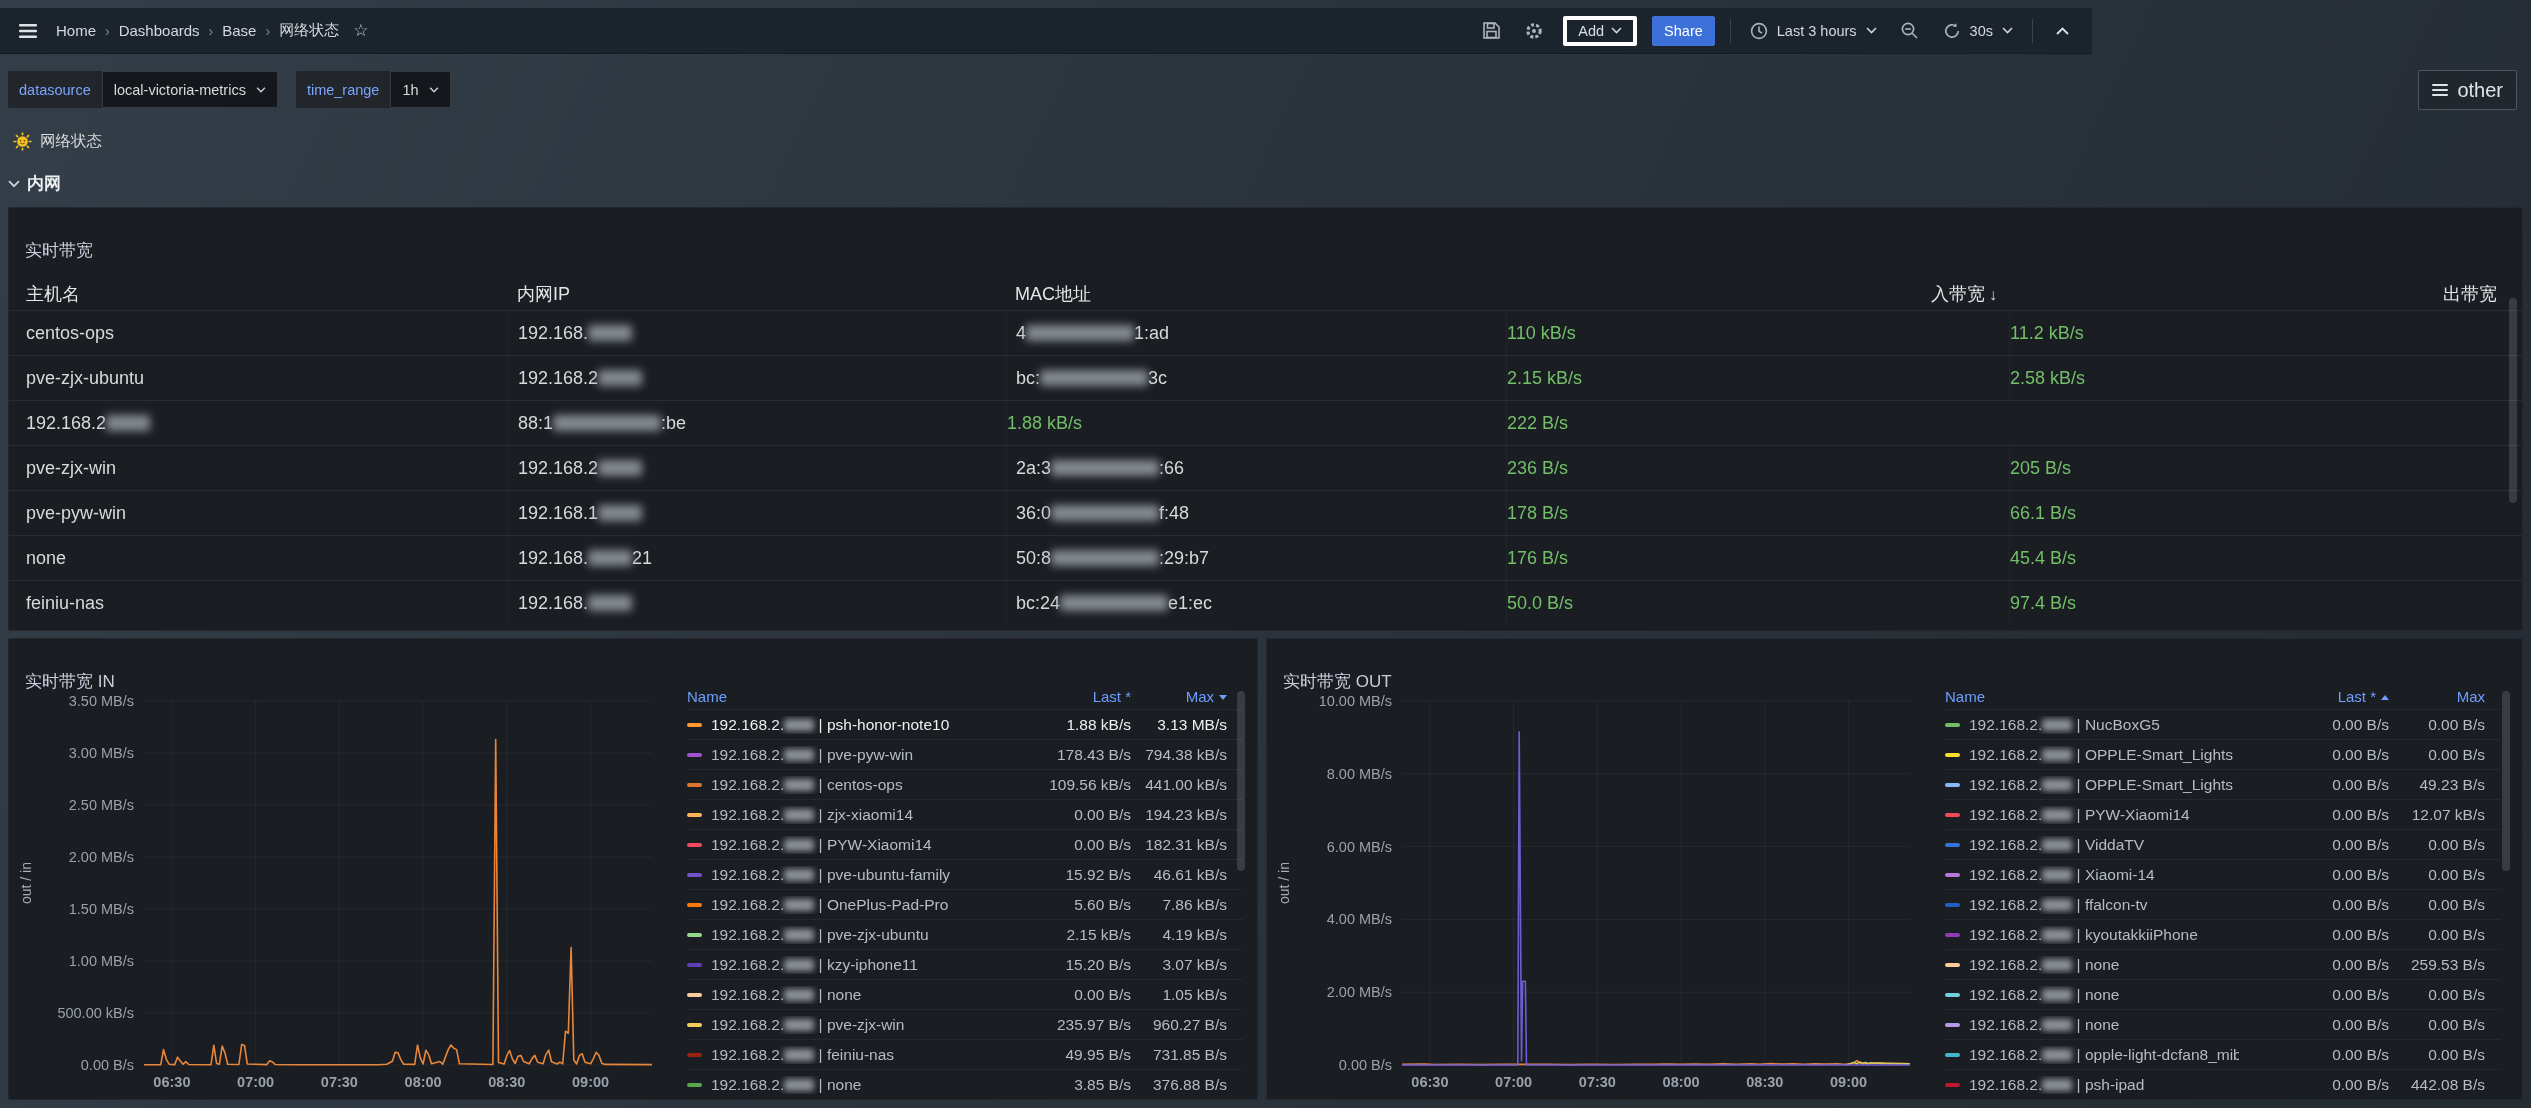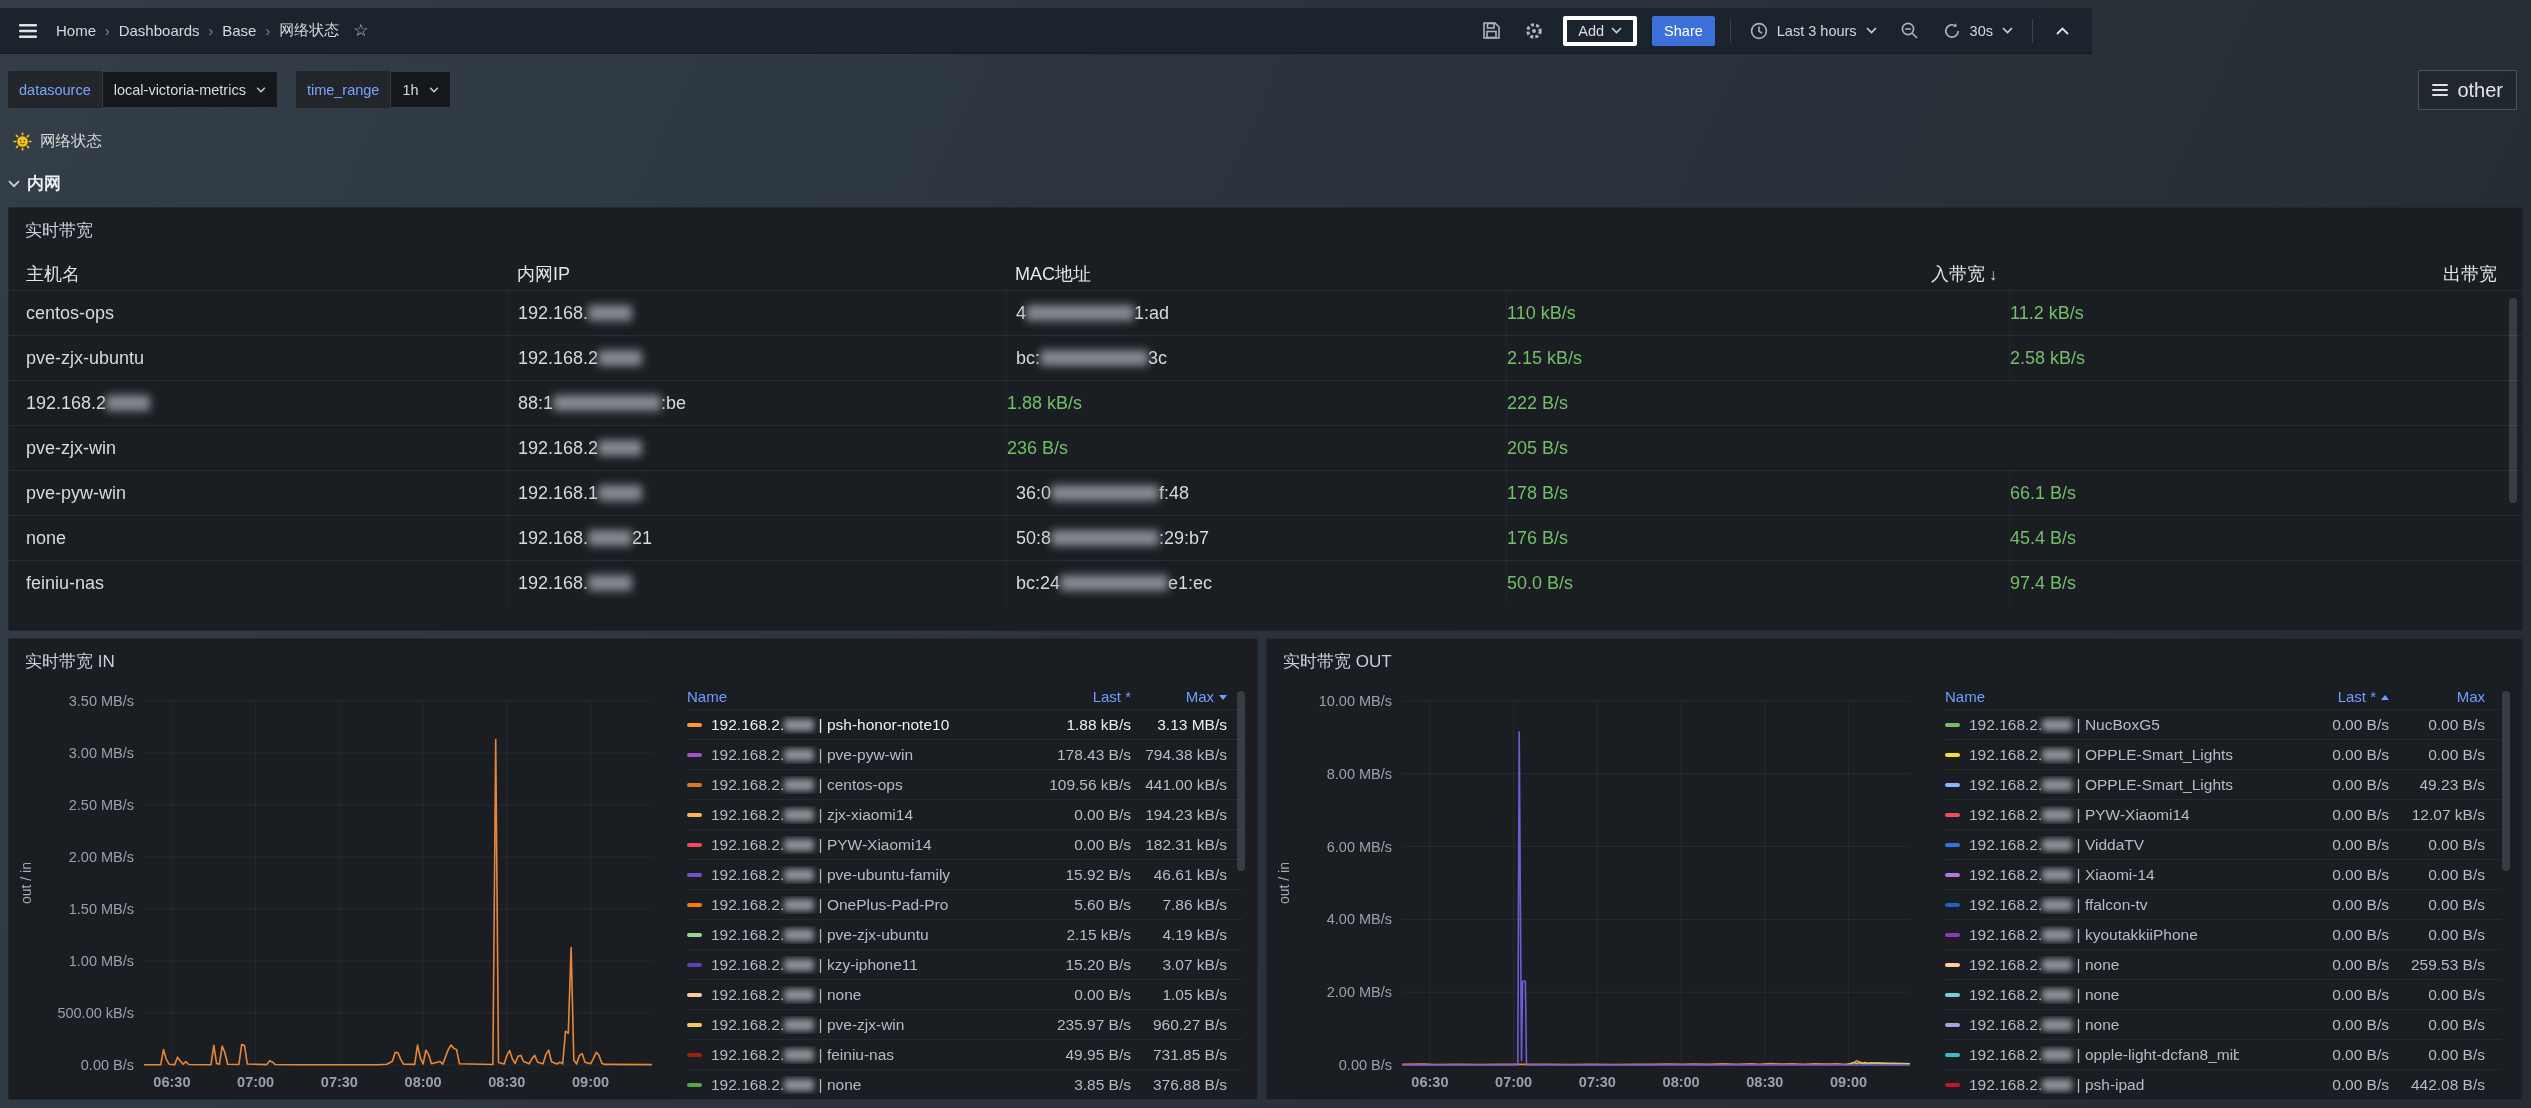--- a/index.html
+++ b/index.html
@@ -36,21 +36,21 @@
     border:1px solid rgba(204,204,220,0.2);padding:0 11px;font-size:14.5px;border-radius:0 2px 2px 0;cursor:pointer;}
   .other-btn{position:absolute;top:70px;right:14px;height:38px;display:flex;align-items:center;gap:9px;
     border:1px solid rgba(204,204,220,0.28);border-radius:2px;padding:0 13px;font-size:20px;color:#e2e4e7;
     background:rgba(24,27,31,0.35);cursor:pointer;}
   
   .texttitle{position:absolute;top:131px;left:13px;display:flex;align-items:center;gap:8px;font-size:15.5px;color:#d8d9da;}
   .sectionrow{position:absolute;top:172px;left:8px;display:flex;align-items:center;gap:7px;cursor:pointer;}
   .sectionrow .sec-label{font-size:17px;font-weight:700;color:#eceef0;}
   
   .panel{position:absolute;background:#1a1d22;border:1px solid rgba(204,204,220,0.06);border-radius:2px;box-sizing:border-box;}
-  .panel-title{font-size:17px;font-weight:500;color:#ccccdc;padding:11px 16px 0 16px;}
+  .panel-title{font-size:17px;font-weight:500;color:#ccccdc;padding:11px 16px 0 16px;margin-top:20px;}
   
   #table-panel{left:8px;top:207px;width:2515px;height:424px;}
   .thead,.trow{display:grid;grid-template-columns:491px 498px 500px 503px 1fr;box-sizing:border-box;padding:0 8px;}
   .thead{margin-top:16px;height:32px;line-height:32px;}
   .thead .th{font-size:18px;font-weight:400;color:#e3e5e8;padding-left:9px;cursor:pointer;}
   .thead .th.right{text-align:right;padding-right:12px;padding-left:0;}
   .thead .th:last-child.right{padding-right:17px;}
   .th .sort-arrow{font-size:16px;color:#cfd3d8;margin-left:4px;}
   .trow{height:45px;line-height:45px;border-top:1px solid rgba(204,204,220,0.09);}
   .trow .td{font-size:18px;color:#d8d9da;padding-left:9px;white-space:nowrap;overflow:hidden;}
@@ -245,20 +245,21 @@
   </div>
   <div class="trow">
     <div class="td">192.168.2<span class="blur ip"></span></div>
     <div class="td">88:1<span class="blur mac"></span>:be</div>
     <div class="td right green">1.88 kB/s</div>
     <div class="td right green">222 B/s</div>
   </div>
   <div class="trow">
     <div class="td">pve-zjx-win</div>
     <div class="td">192.168.2<span class="blur ip"></span></div>
+    <div class="td">2a:3<span class="blur mac"></span>:66</div>
     <div class="td right green">236 B/s</div>
     <div class="td right green">205 B/s</div>
   </div>
   <div class="trow">
     <div class="td">pve-pyw-win</div>
     <div class="td">192.168.1<span class="blur ip"></span></div>
     <div class="td">36:0<span class="blur mac"></span>f:48</div>
     <div class="td right green">178 B/s</div>
     <div class="td right green">66.1 B/s</div>
   </div>

